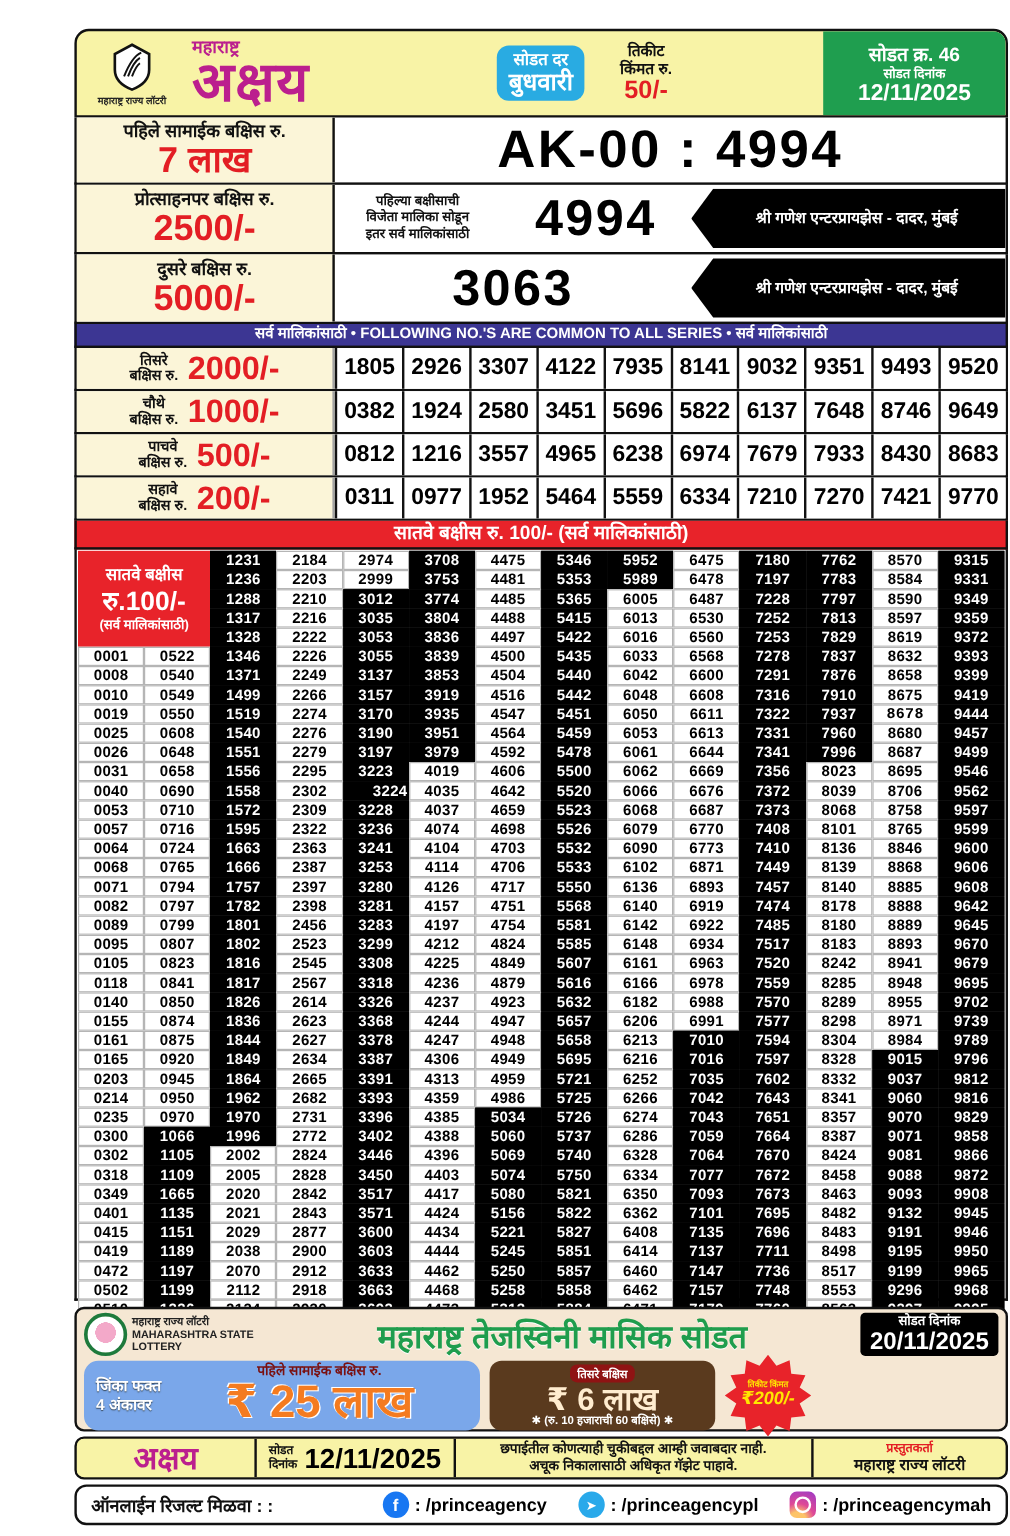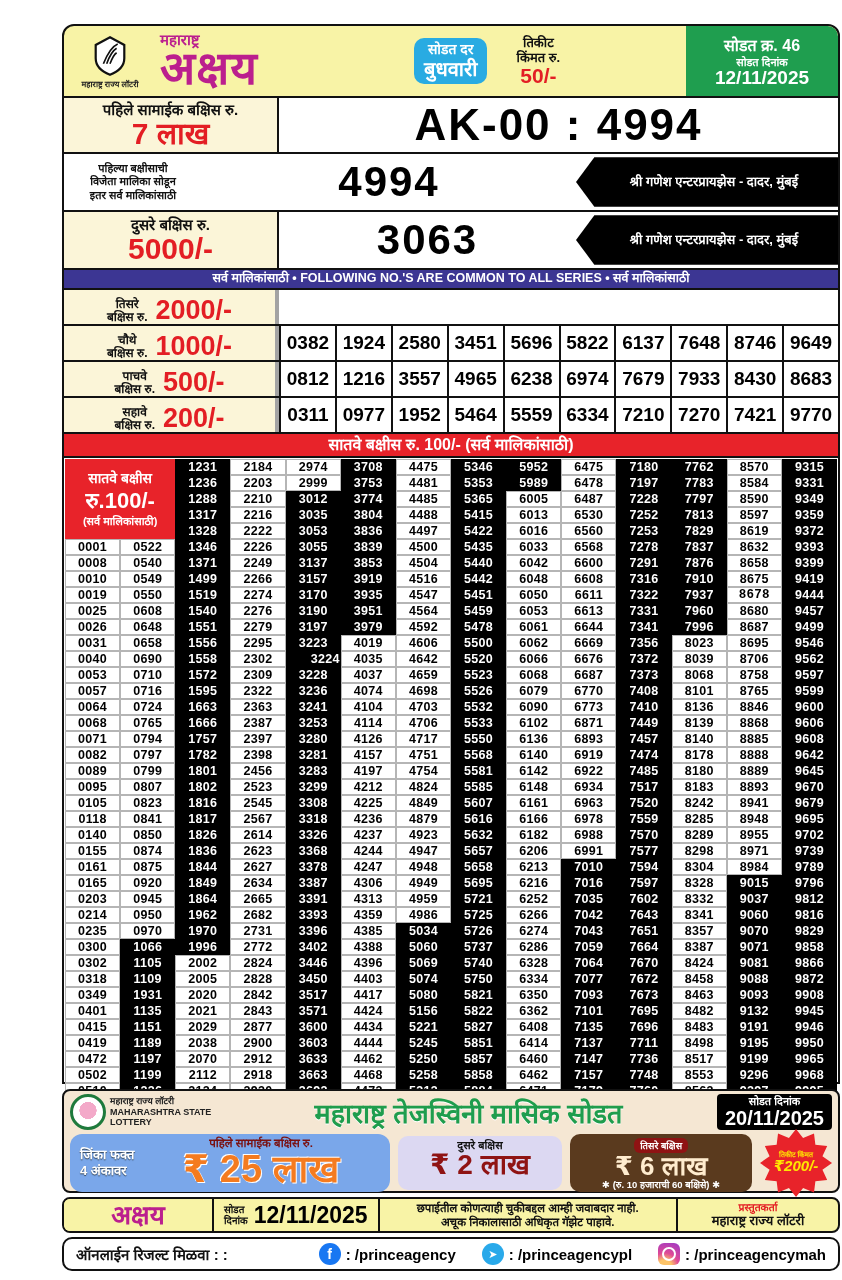--- a/index.html
+++ b/index.html
@@ -42,21 +42,21 @@
   .r3{height:58px;}
   .bigres{flex:1;display:flex;align-items:center;justify-content:center;font-size:44px;font-weight:bold;color:#000;letter-spacing:2px;}
   .note{width:138px;display:flex;flex-direction:column;justify-content:center;text-align:center;font-size:11px;font-weight:bold;line-height:1.2;color:#111;}
   .midnum{flex:1;display:flex;align-items:center;justify-content:center;font-size:42px;font-weight:bold;letter-spacing:2px;color:#000;}
   .agent{width:262px;display:flex;align-items:center;}
   .agentbox{background:#000;color:#fff;font-weight:bold;font-size:13px;width:100%;height:88%;display:flex;align-items:center;justify-content:center;text-align:center;padding:2px 6px 2px 20px;clip-path:polygon(0 50%,7% 0,100% 0,100% 100%,7% 100%);line-height:1.25;}
 
   .pstrip{border:2px solid #111;border-top:none;background:var(--purple);color:#fff;text-align:center;font-weight:bold;font-size:12.5px;height:20px;line-height:17px;}
 
   .tier{display:flex;border:2px solid #111;border-top:none;height:36px;}
-  .tlabel{width:215px;background:var(--cream);border-right:4px solid #a3a3a3;display:flex;align-items:flex-end;justify-content:center;gap:8px;}
+  .tlabel{width:215px;background:var(--cream);border-right:2px solid #a3a3a3;display:flex;align-items:center;justify-content:center;gap:8px;}
   .tlabel .tn{font-size:12px;font-weight:bold;color:#111;text-align:center;line-height:1.1;}
   .tlabel .ta{font-size:27px;font-weight:bold;color:var(--red);line-height:1;}
   .tnums{flex:1;display:grid;grid-template-columns:repeat(10,1fr);}
   .tnums .cell{border-left:2px solid #111;display:flex;align-items:center;justify-content:center;font-weight:bold;font-size:19px;color:#000;background:#fff;}
 
   .redstrip{border:2px solid #111;border-top:none;background:var(--stripred);color:#fff;text-align:center;font-weight:bold;font-size:16px;height:24px;line-height:21px;}
 
   
   .s7wrap{border:2px solid #111;border-top:none;height:626px;padding:1px;}
   #seventh-grid{display:grid;grid-template-columns:repeat(14,1fr);grid-template-rows:repeat(40,1fr);height:100%;width:100%;}
@@ -151,20 +151,24 @@
 
   <div class="prow r1">
     <div class="plabel">
       <div class="n">पहिले सामाईक बक्षिस रु.</div>
       <div class="a">7 लाख</div>
     </div>
     <div class="bigres">AK-00 : 4994</div>
   </div>
 
   <div class="prow r2">
+    <div class="plabel">
+      <div class="n">प्रोत्साहनपर बक्षिस रु.</div>
+      <div class="a">2500/-</div>
+    </div>
     <div class="note">
       <span>पहिल्या बक्षीसाची</span>
       <span>विजेता मालिका सोडून</span>
       <span>इतर सर्व मालिकांसाठी</span>
     </div>
     <div class="midnum">4994</div>
     <div class="agent">
       <div class="agentbox">श्री गणेश एन्टरप्रायझेस - दादर, मुंबई</div>
     </div>
   </div>
@@ -180,20 +184,32 @@
     </div>
   </div>
 
   <div class="pstrip">सर्व मालिकांसाठी  •  FOLLOWING NO.'S ARE COMMON TO ALL SERIES  •  सर्व मालिकांसाठी</div>
 
   <div class="tier">
     <div class="tlabel">
       <div class="tn"><span>तिसरे</span><br><span>बक्षिस रु.</span></div>
       <div class="ta">2000/-</div>
     </div>
+    <div class="tnums">
+        <div class="cell">1805</div>
+        <div class="cell">2926</div>
+        <div class="cell">3307</div>
+        <div class="cell">4122</div>
+        <div class="cell">7935</div>
+        <div class="cell">8141</div>
+        <div class="cell">9032</div>
+        <div class="cell">9351</div>
+        <div class="cell">9493</div>
+        <div class="cell">9520</div>
+      </div>
   </div>
   <div class="tier">
     <div class="tlabel">
       <div class="tn"><span>चौथे</span><br><span>बक्षिस रु.</span></div>
       <div class="ta">1000/-</div>
     </div>
     <div class="tnums">
         <div class="cell">0382</div>
         <div class="cell">1924</div>
         <div class="cell">2580</div>
@@ -308,21 +324,21 @@
         <div class="s7 w" style="grid-area: 24 / 2;">0850</div>
         <div class="s7 w" style="grid-area: 25 / 2;">0874</div>
         <div class="s7 w" style="grid-area: 26 / 2;">0875</div>
         <div class="s7 w" style="grid-area: 27 / 2;">0920</div>
         <div class="s7 w" style="grid-area: 28 / 2;">0945</div>
         <div class="s7 w" style="grid-area: 29 / 2;">0950</div>
         <div class="s7 w" style="grid-area: 30 / 2;">0970</div>
         <div class="s7 b" style="grid-area: 31 / 2;">1066</div>
         <div class="s7 b" style="grid-area: 32 / 2;">1105</div>
         <div class="s7 b" style="grid-area: 33 / 2;">1109</div>
-        <div class="s7 b" style="grid-area: 34 / 2;">1931</div>
+        <div class="s7 b" style="grid-area: 34 / 2;">1665</div>
         <div class="s7 b" style="grid-area: 35 / 2;">1135</div>
         <div class="s7 b" style="grid-area: 36 / 2;">1151</div>
         <div class="s7 b" style="grid-area: 37 / 2;">1189</div>
         <div class="s7 b" style="grid-area: 38 / 2;">1197</div>
         <div class="s7 b" style="grid-area: 39 / 2;">1199</div>
         <div class="s7 b" style="grid-area: 40 / 2;">1226</div>
         <div class="s7 b" style="grid-area: 1 / 3;">1231</div>
         <div class="s7 b" style="grid-area: 2 / 3;">1236</div>
         <div class="s7 b" style="grid-area: 3 / 3;">1288</div>
         <div class="s7 b" style="grid-area: 4 / 3;">1317</div>
@@ -822,24 +838,20 @@
       <div class="bluebox">
         <div class="winlines">
           <div>जिंका फक्त</div>
           <div>4 अंकावर</div>
         </div>
         <div class="firstprize">
           <div class="fl">पहिले सामाईक बक्षिस रु.</div>
           <div class="fa">₹ 25 लाख</div>
         </div>
       </div>
-      <div class="lavbox">
-        <div class="sl">दुसरे बक्षिस</div>
-        <div class="sa">₹ 2 लाख</div>
-      </div>
       <div class="brownbox">
         <div class="tl3">तिसरे बक्षिस</div>
         <div class="ta3">₹ 6 लाख</div>
         <div class="tn3">✱ (रु. 10 हजाराची 60 बक्षिसे) ✱</div>
       </div>
       <div class="burst">
         <div class="bs1">तिकीट किंमत</div>
         <div class="bs2">₹200/-</div>
       </div>
     </div>

